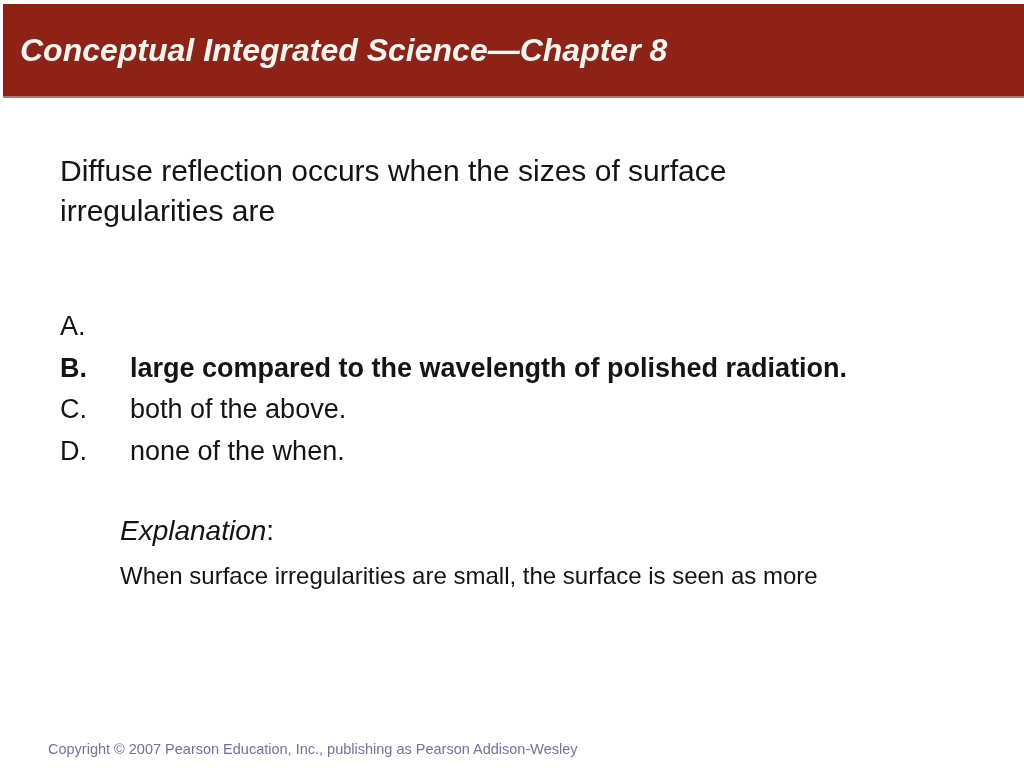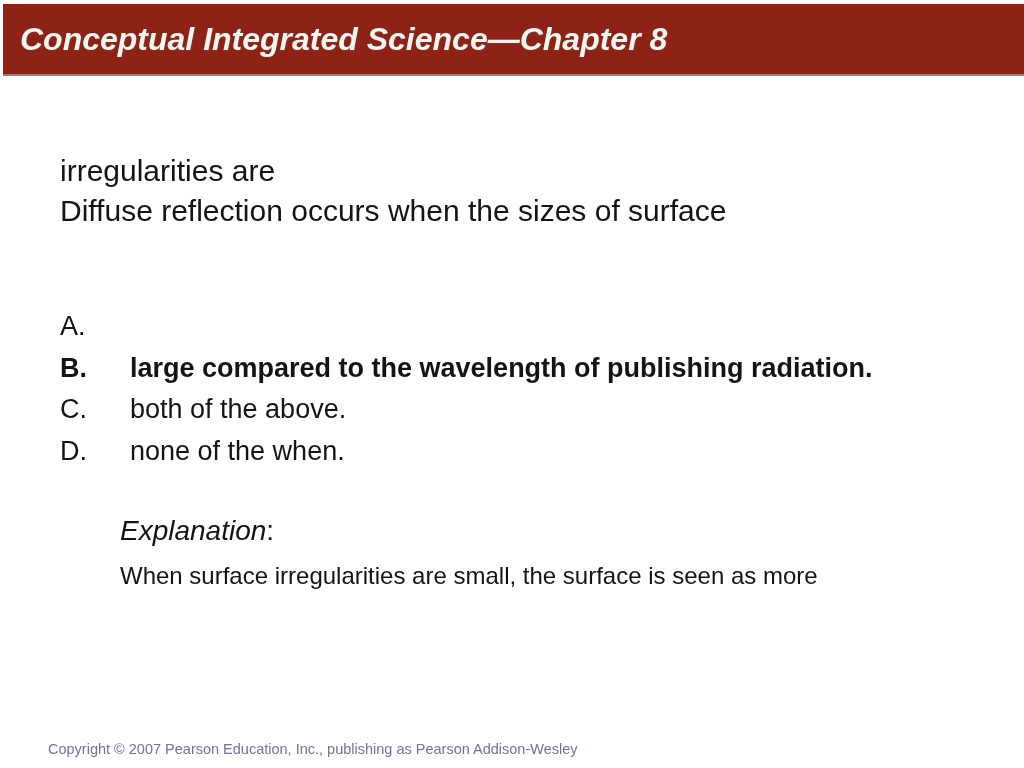--- a/index.html
+++ b/index.html
@@ -14,21 +14,21 @@
   body{
     position:relative;
     background:#ffffff;
     font-family:"Liberation Sans","DejaVu Sans",sans-serif;
     color:var(--body-text);
     overflow:hidden;
   }
   .header{
     position:absolute;
     top:4px;left:3px;right:0;
-    height:72px;
+    height:94px;
     background:var(--header-bg);
     border-bottom:2px solid var(--header-accent);
     display:flex;
     align-items:center;
   }
   .header-title{
     padding-left:17px;
     font-size:32px;
     font-weight:bold;
     font-style:italic;
@@ -84,31 +84,31 @@
   }
 </style>
 </head>
 <body>
 
 <div class="header">
   <div class="header-title">Conceptual Integrated Science—Chapter 8</div>
 </div>
 
 <div class="question">
+  <div>Diffuse reflection occurs when the sizes of surface</div>
   <div>irregularities are</div>
-  <div>Diffuse reflection occurs when the sizes of surface</div>
 </div>
 
 <div class="options">
   <div class="option">
     <span class="letter">A.</span>
   </div>
   <div class="option bold">
     <span class="letter">B.</span>
-    <span class="text">large compared to the wavelength of publishing radiation.</span>
+    <span class="text">large compared to the wavelength of polished radiation.</span>
   </div>
   <div class="option">
     <span class="letter">C.</span>
     <span class="text">both of the above.</span>
   </div>
   <div class="option">
     <span class="letter">D.</span>
     <span class="text">none of the when.</span>
   </div>
 </div>

